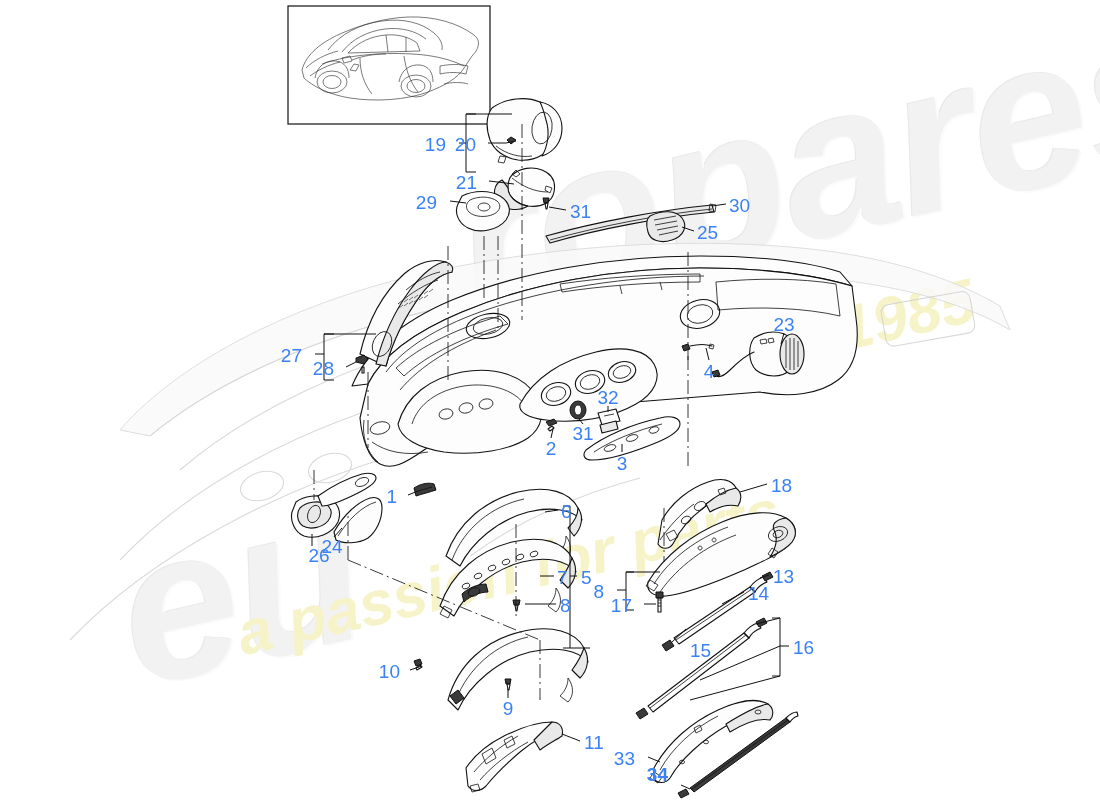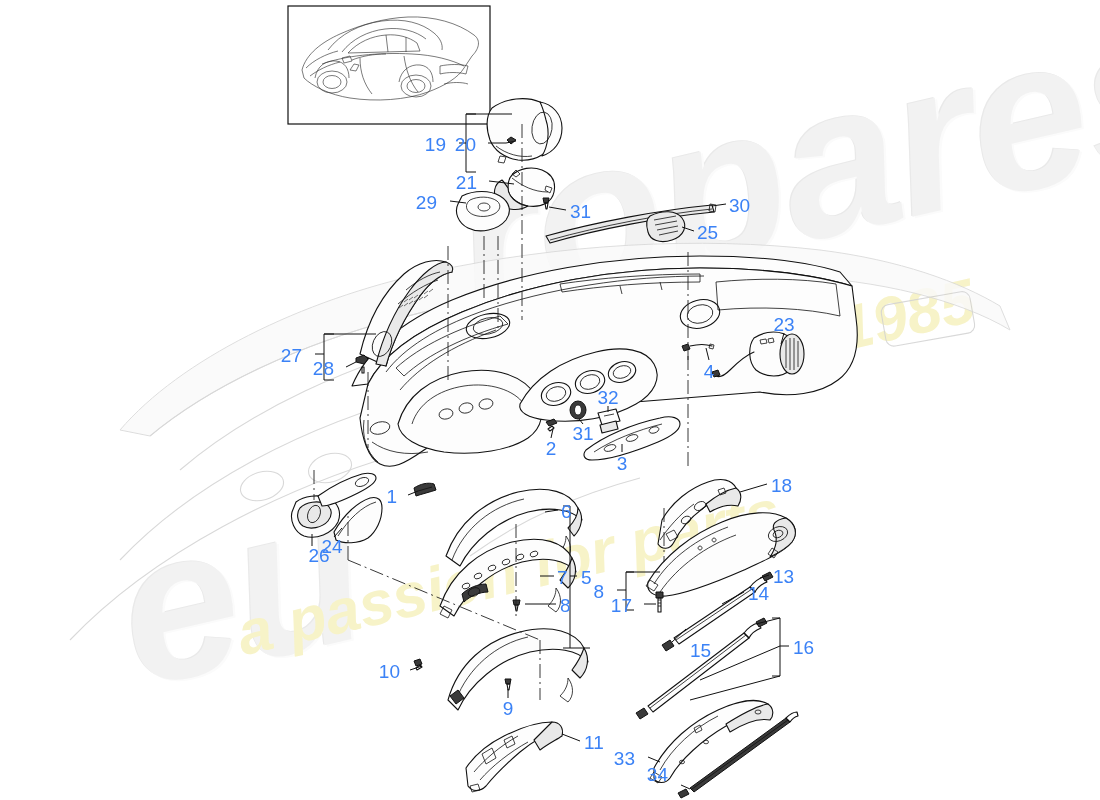--- a/index.html
+++ b/index.html
@@ -580,16 +580,16 @@
       <div class="lbl" style="left: 332px; top: 536px; transform: translateX(-50%);">24</div>
       <div class="lbl" style="left: 697px; top: 222px;">25</div>
       <div class="lbl" style="left: 312px; top: 545px; transform: translateX(-50%); margin-left: 7px;">26</div>
       <div class="lbl" style="left: 302px; top: 345px; transform: translateX(-100%);">27</div>
       <div class="lbl" style="left: 334px; top: 358px; transform: translateX(-100%);">28</div>
       <div class="lbl" style="left: 437px; top: 192px; transform: translateX(-100%);">29</div>
       <div class="lbl" style="left: 729px; top: 195px;">30</div>
       <div class="lbl" style="left: 583px; top: 423px; transform: translateX(-50%);">31</div>
       <div class="lbl" style="left: 608px; top: 387px; transform: translateX(-50%);">32</div>
       <div class="lbl" style="left: 635px; top: 748px; transform: translateX(-100%);">33</div>
-      <div class="lbl" style="left: 668px; top: 764px; transform: translateX(-100%);">34</div>
+      <div class="lbl" style="left: 668px; top: 764px; transform: translateX(-100%); font-weight: bold;">34</div>
     </div>
 
 </div>
 
 </body></html>

